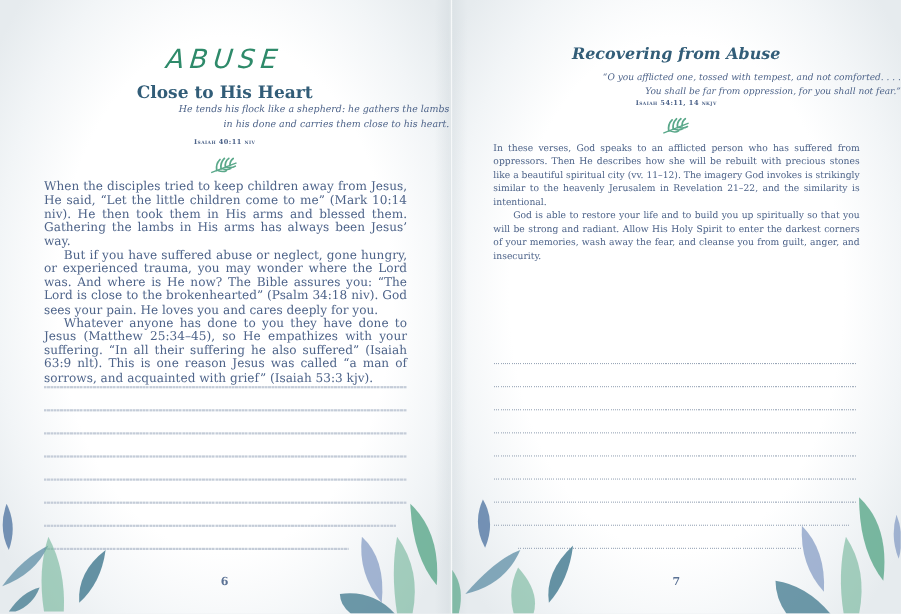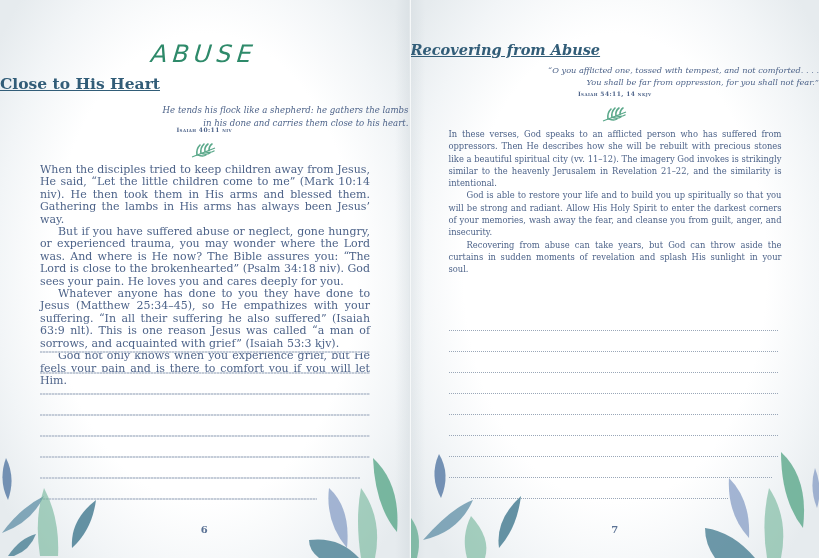--- a/index.html
+++ b/index.html
@@ -10,26 +10,26 @@
           background: radial-gradient(ellipse 62% 70% at 50% 48%, #ffffff 0%, #ffffff 60%, #f2f5f7 82%, #e6ebee 100%); }
   .page.left { border-right: 1px solid #e2e7ea; }
   .page.right { border-left: 1px solid #f6f8f9; }
   .gutter-shadow { position:absolute; top:0; width:14px; height:558px; }
   .page.left .gutter-shadow { right:0; background: linear-gradient(to right, rgba(0,0,0,0), rgba(190,200,206,0.25)); }
   .page.right .gutter-shadow { left:0; background: linear-gradient(to left, rgba(0,0,0,0), rgba(190,200,206,0.25)); }
 
   .category { position:absolute; top:40px; left:0; width:100%; text-align:center;
               font-family: "DejaVu Sans", sans-serif; font-style: italic; font-weight: 400;
               font-size: 24px; letter-spacing: 5px; color: #2e8a6a; transform: skewX(-6deg); }
-  .title { position:absolute; left:0; width:100%; font-weight:bold; color:#325d78;text-decoration:underline; }
+  .title { position:absolute; left:0; width:100%; text-align:center; font-weight:bold; color:#325d78; }
   .left .title { top:74px; font-size: 15.5px; }
   .right .title { top:41px; font-size: 14.5px; font-style: italic; }
   .verse { position:absolute; left:0; width:100%; text-align:right; font-style:italic;
            font-size: 8.6px; line-height: 12.8px; color:#4d6389; }
-  .left .verse { top:104px; }
+  .left .verse { top:94px; }
   .right .verse { top:64px; font-size: 8.2px; line-height: 12.2px; }
   .ref { position:absolute; left:0; width:100%; text-align:center; font-size: 6px; font-weight:bold;
          letter-spacing: 0.4px; color:#4d6389; font-variant: small-caps; }
   .left .ref { top:126px; }
   .right .ref { top:90px; }
   .sprig { position:absolute; left:50%; transform: translateX(-50%); width:30px; height:18px; }
   .left .sprig { top:142px; }
   .right .sprig { top:106px; }
   .body { position:absolute; font-size: 11px; line-height: 12.4px; text-align: justify; color:#4d6389; }
   .left .body { left:40px; top:164px; width:330px; }
@@ -65,21 +65,20 @@
     <div class="ref">Isaiah 40:11 niv</div>
     <svg class="sprig" viewBox="0 0 30 18">
       <path d="M3 15 L26 6" stroke="#5aa88a" stroke-width="1.2" fill="none"></path>
       <path d="M8 13 Q7 7 11 3 M12 11.5 Q11 6 15 2 M16 10 Q15 5 19 2 M20 8.5 Q20 4 23 2" stroke="#5aa88a" stroke-width="1.6" fill="none" stroke-linecap="round"></path>
       <path d="M9 13 Q14 15 17 13 M13 11.5 Q18 13 21 11 M17 10 Q22 11 25 9" stroke="#5aa88a" stroke-width="1.4" fill="none" stroke-linecap="round"></path>
     </svg>
     <div class="body">
       <p>When the disciples tried to keep children away from Jesus, He said, “Let the little children come to me” (Mark 10:14 niv). He then took them in His arms and blessed them. Gathering the lambs in His arms has always been Jesus’ way.</p>
       <p class="ind">But if you have suffered abuse or neglect, gone hungry, or experienced trauma, you may wonder where the Lord was. And where is He now? The Bible assures you: “The Lord is close to the brokenhearted” (Psalm 34:18 niv). God sees your pain. He loves you and cares deeply for you.</p>
       <p class="ind">Whatever anyone has done to you they have done to Jesus (Matthew 25:34–45), so He empathizes with your suffering. “In all their suffering he also suffered” (Isaiah 63:9 nlt). This is one reason Jesus was called “a man of sorrows, and acquainted with grief” (Isaiah 53:3 kjv).</p>
-      <p class="ind">God not only knows when you experience grief, but He feels your pain and is there to comfort you if you will let Him.</p>
     </div>
     <div class="lines">
       <div class="ln"></div>
       <div class="ln"></div>
       <div class="ln"></div>
       <div class="ln"></div>
       <div class="ln"></div>
       <div class="ln"></div>
       <div class="ln short1"></div>
       <div class="ln short2"></div>
@@ -114,21 +113,20 @@
     </div>
     <div class="ref">Isaiah 54:11, 14 nkjv</div>
     <svg class="sprig" viewBox="0 0 30 18">
       <path d="M3 15 L26 6" stroke="#5aa88a" stroke-width="1.2" fill="none"></path>
       <path d="M8 13 Q7 7 11 3 M12 11.5 Q11 6 15 2 M16 10 Q15 5 19 2 M20 8.5 Q20 4 23 2" stroke="#5aa88a" stroke-width="1.6" fill="none" stroke-linecap="round"></path>
       <path d="M9 13 Q14 15 17 13 M13 11.5 Q18 13 21 11 M17 10 Q22 11 25 9" stroke="#5aa88a" stroke-width="1.4" fill="none" stroke-linecap="round"></path>
     </svg>
     <div class="body">
       <p>In these verses, God speaks to an afflicted person who has suffered from oppressors. Then He describes how she will be rebuilt with precious stones like a beautiful spiritual city (vv. 11–12). The imagery God invokes is strikingly similar to the heavenly Jerusalem in Revelation 21–22, and the similarity is intentional.</p>
       <p class="ind">God is able to restore your life and to build you up spiritually so that you will be strong and radiant. Allow His Holy Spirit to enter the darkest corners of your memories, wash away the fear, and cleanse you from guilt, anger, and insecurity.</p>
-      <p class="ind">Recovering from abuse can take years, but God can throw aside the curtains in sudden moments of revelation and splash His sunlight in your soul.</p>
     </div>
     <div class="lines">
       <div class="ln"></div>
       <div class="ln"></div>
       <div class="ln"></div>
       <div class="ln"></div>
       <div class="ln"></div>
       <div class="ln"></div>
       <div class="ln"></div>
       <div class="ln short1"></div>

